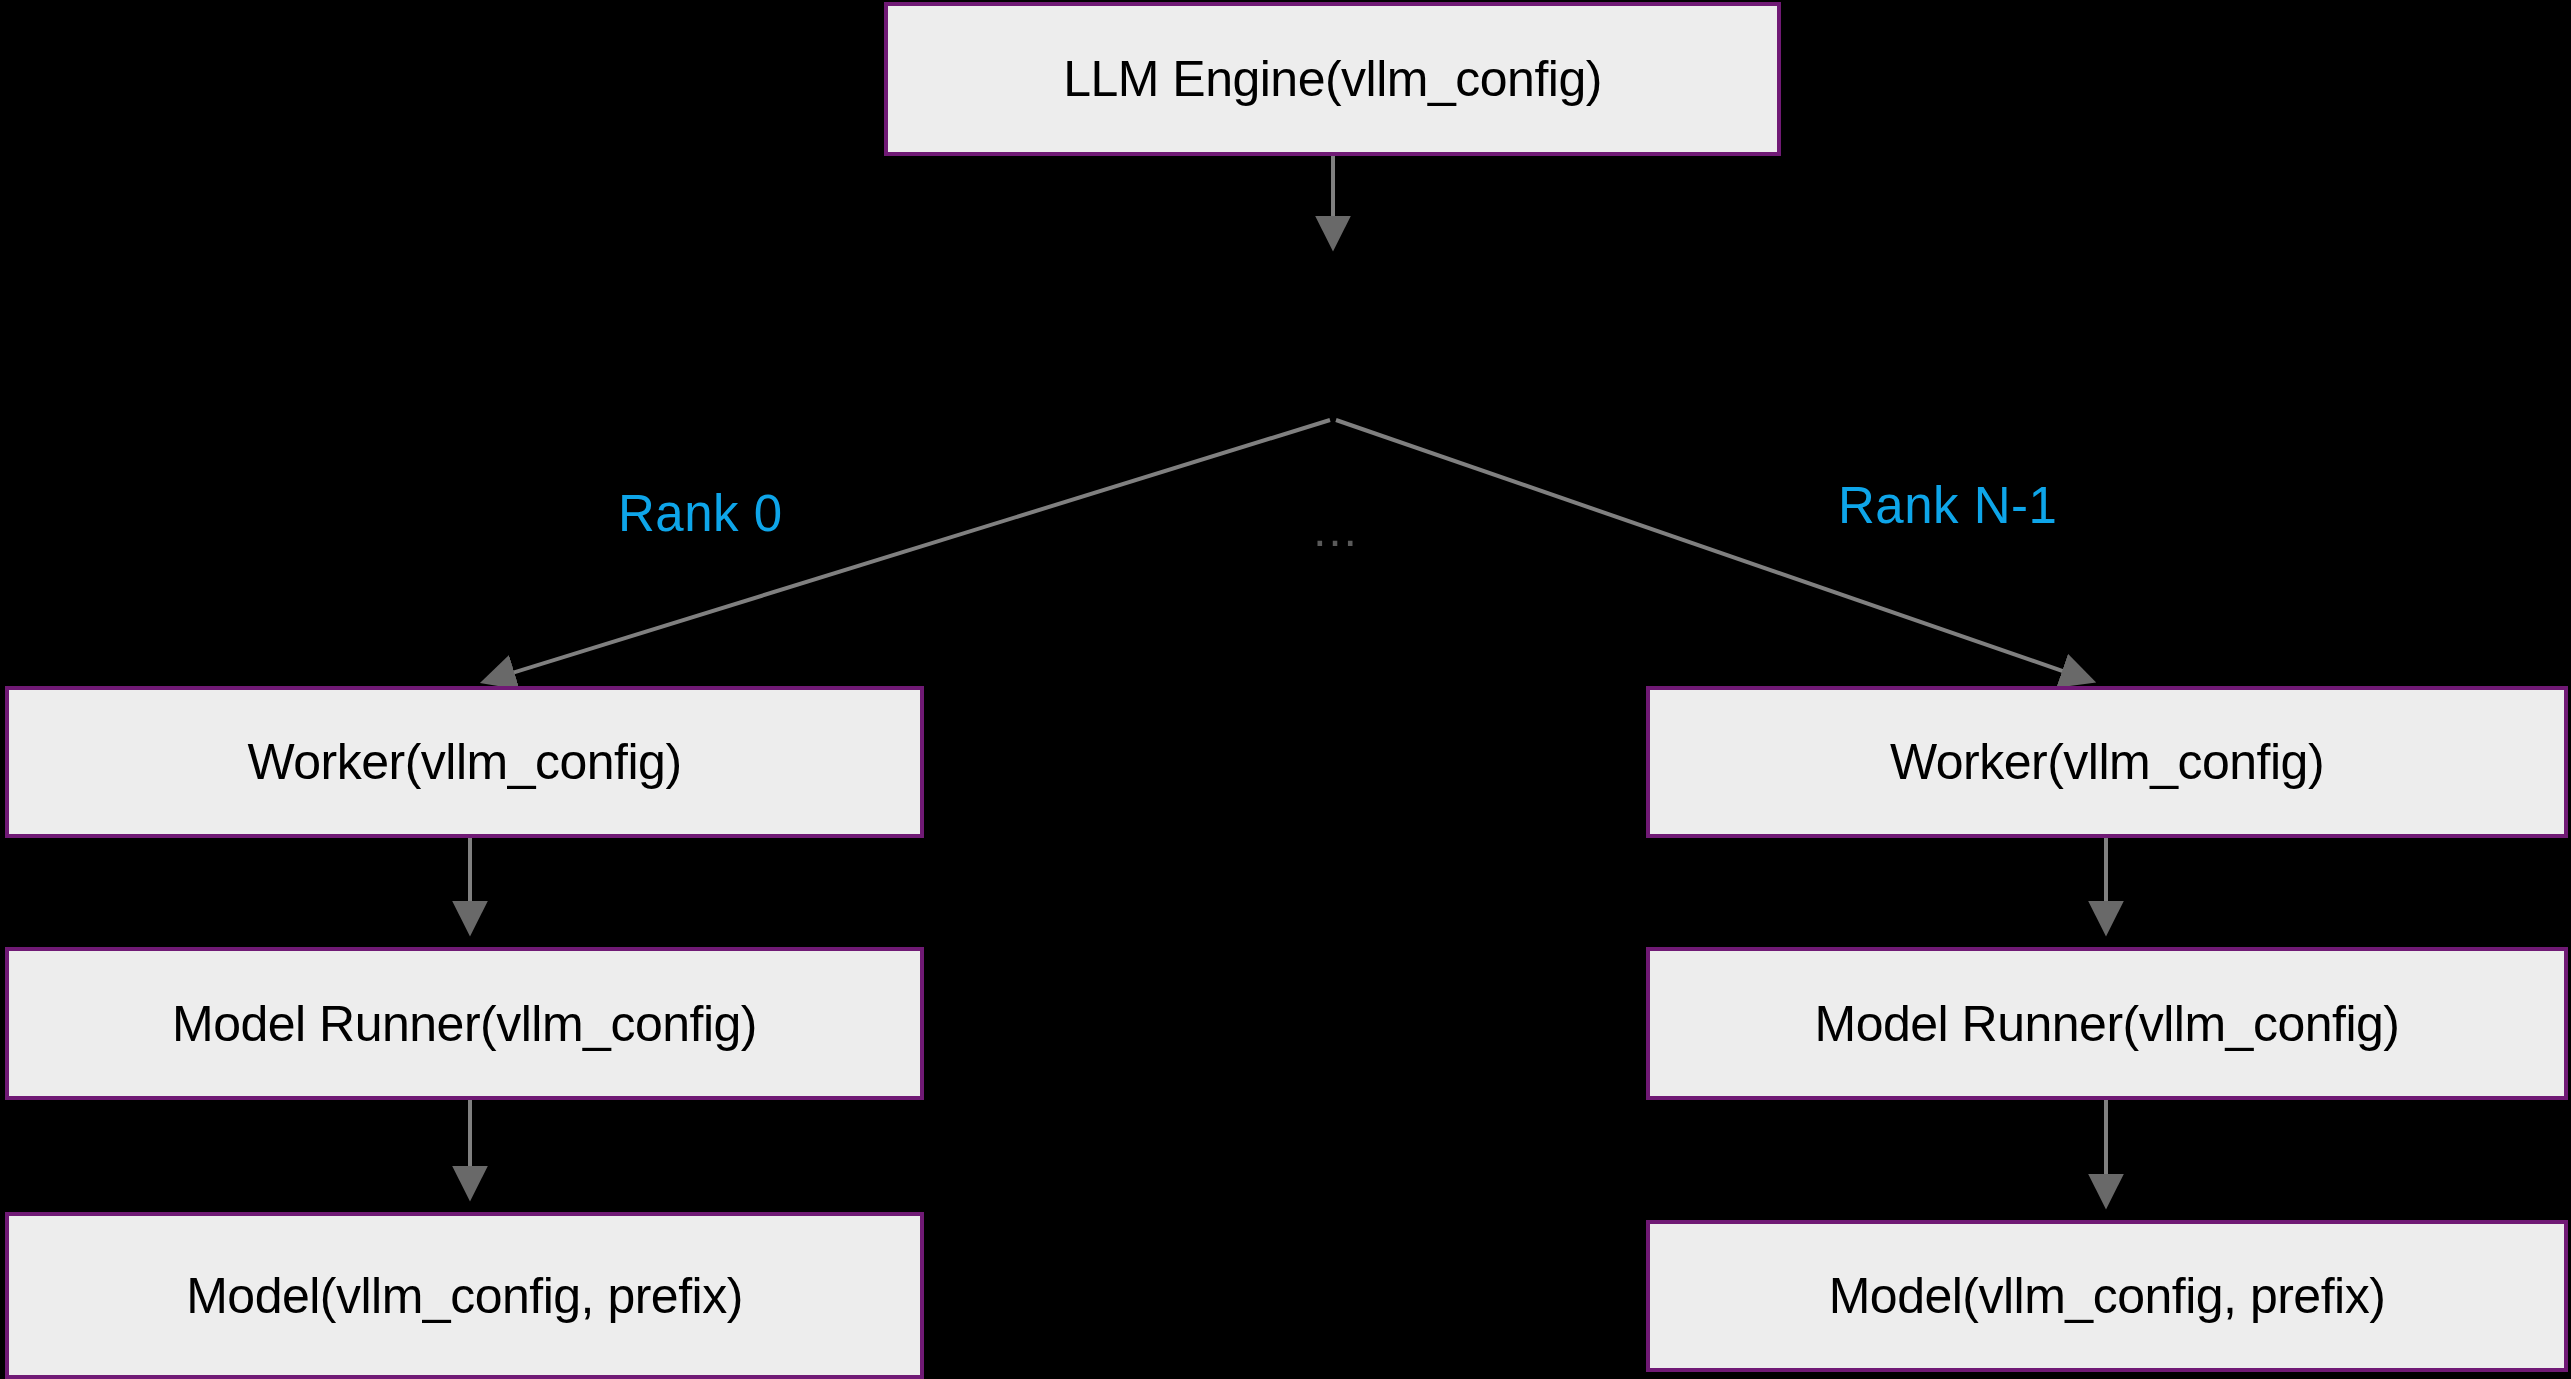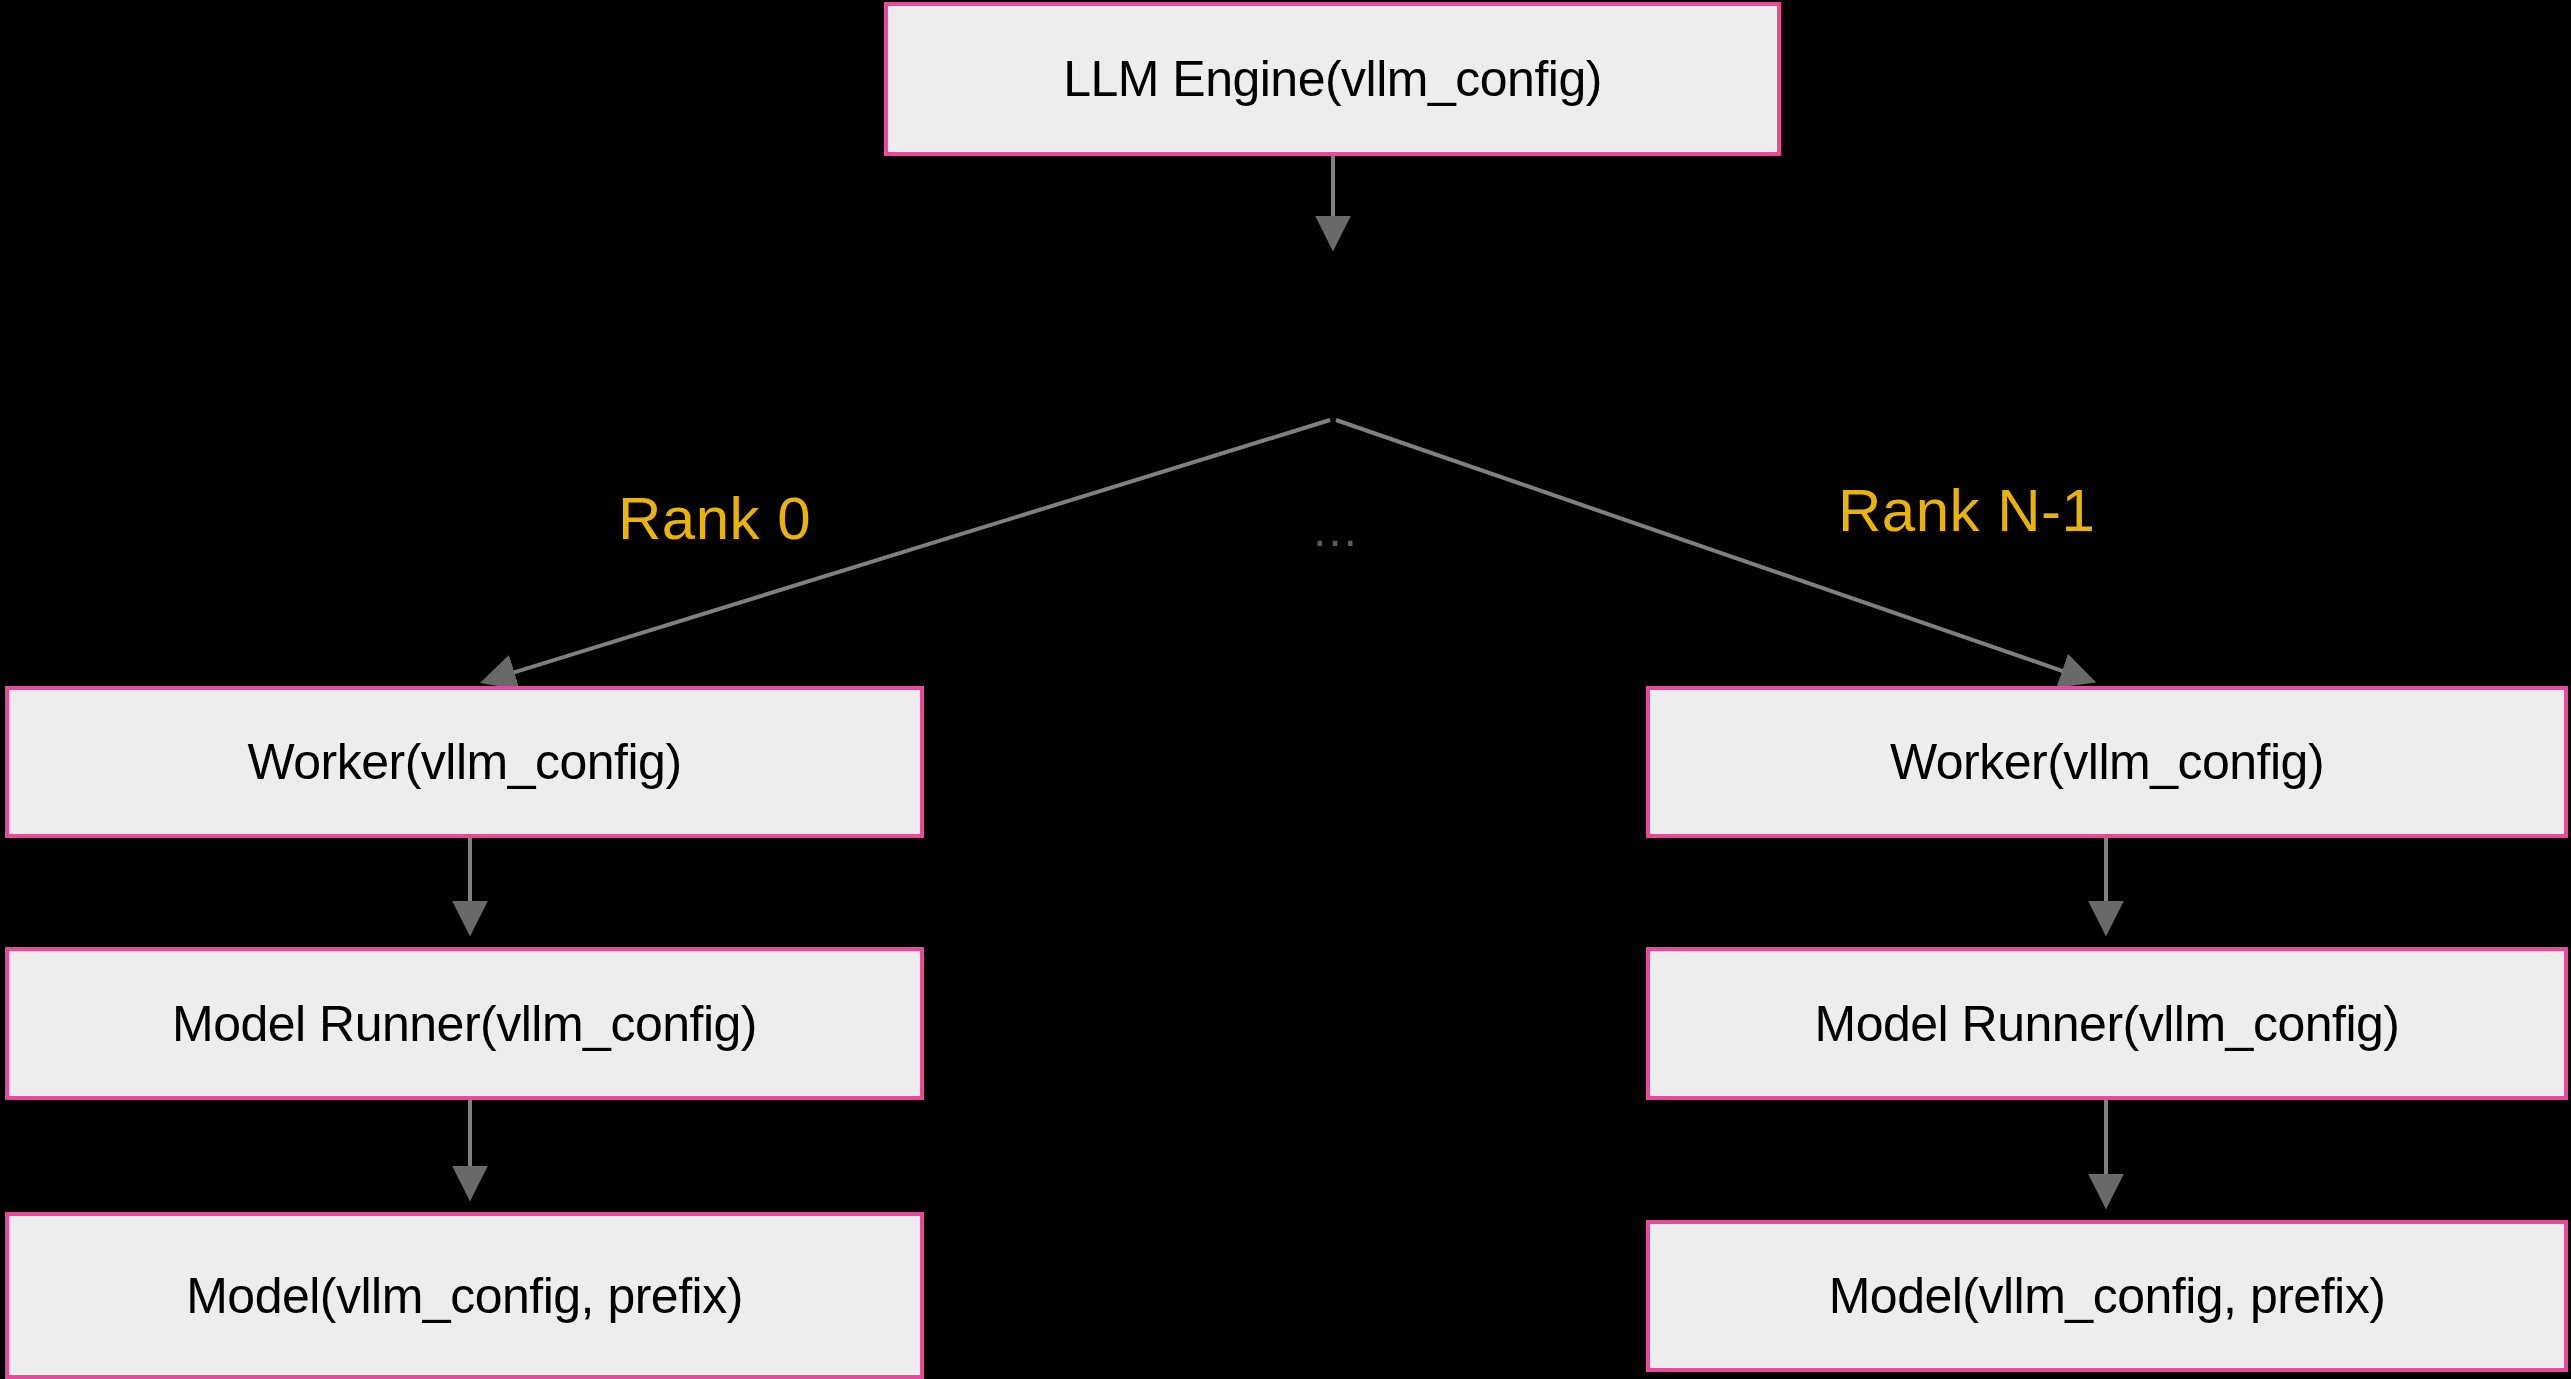--- a/index.html
+++ b/index.html
@@ -12,34 +12,34 @@
     width: 2571px;
     height: 1379px;
     background: #000000;
     overflow: hidden;
     font-family: "Liberation Sans", sans-serif;
   }
   .node {
     position: absolute;
     box-sizing: border-box;
     background: #ededed;
-    border: 4px solid #ec4899;
+    border: 4px solid #701a75;
     display: flex;
     align-items: center;
     justify-content: center;
     color: #000000;
     font-size: 50px;
     font-weight: 400;
     letter-spacing: -0.5px;
     white-space: nowrap;
   }
   .edge-label {
     position: absolute;
-    color: #eab308;
-    font-size: 60px;
+    color: #0ea5e9;
+    font-size: 51px;
     font-weight: 400;
     white-space: nowrap;
     letter-spacing: 0.5px;
   }
   .ellipsis-label {
     position: absolute;
     color: #5a5a5a;
     font-size: 48px;
     line-height: 0.4;
     white-space: nowrap;

